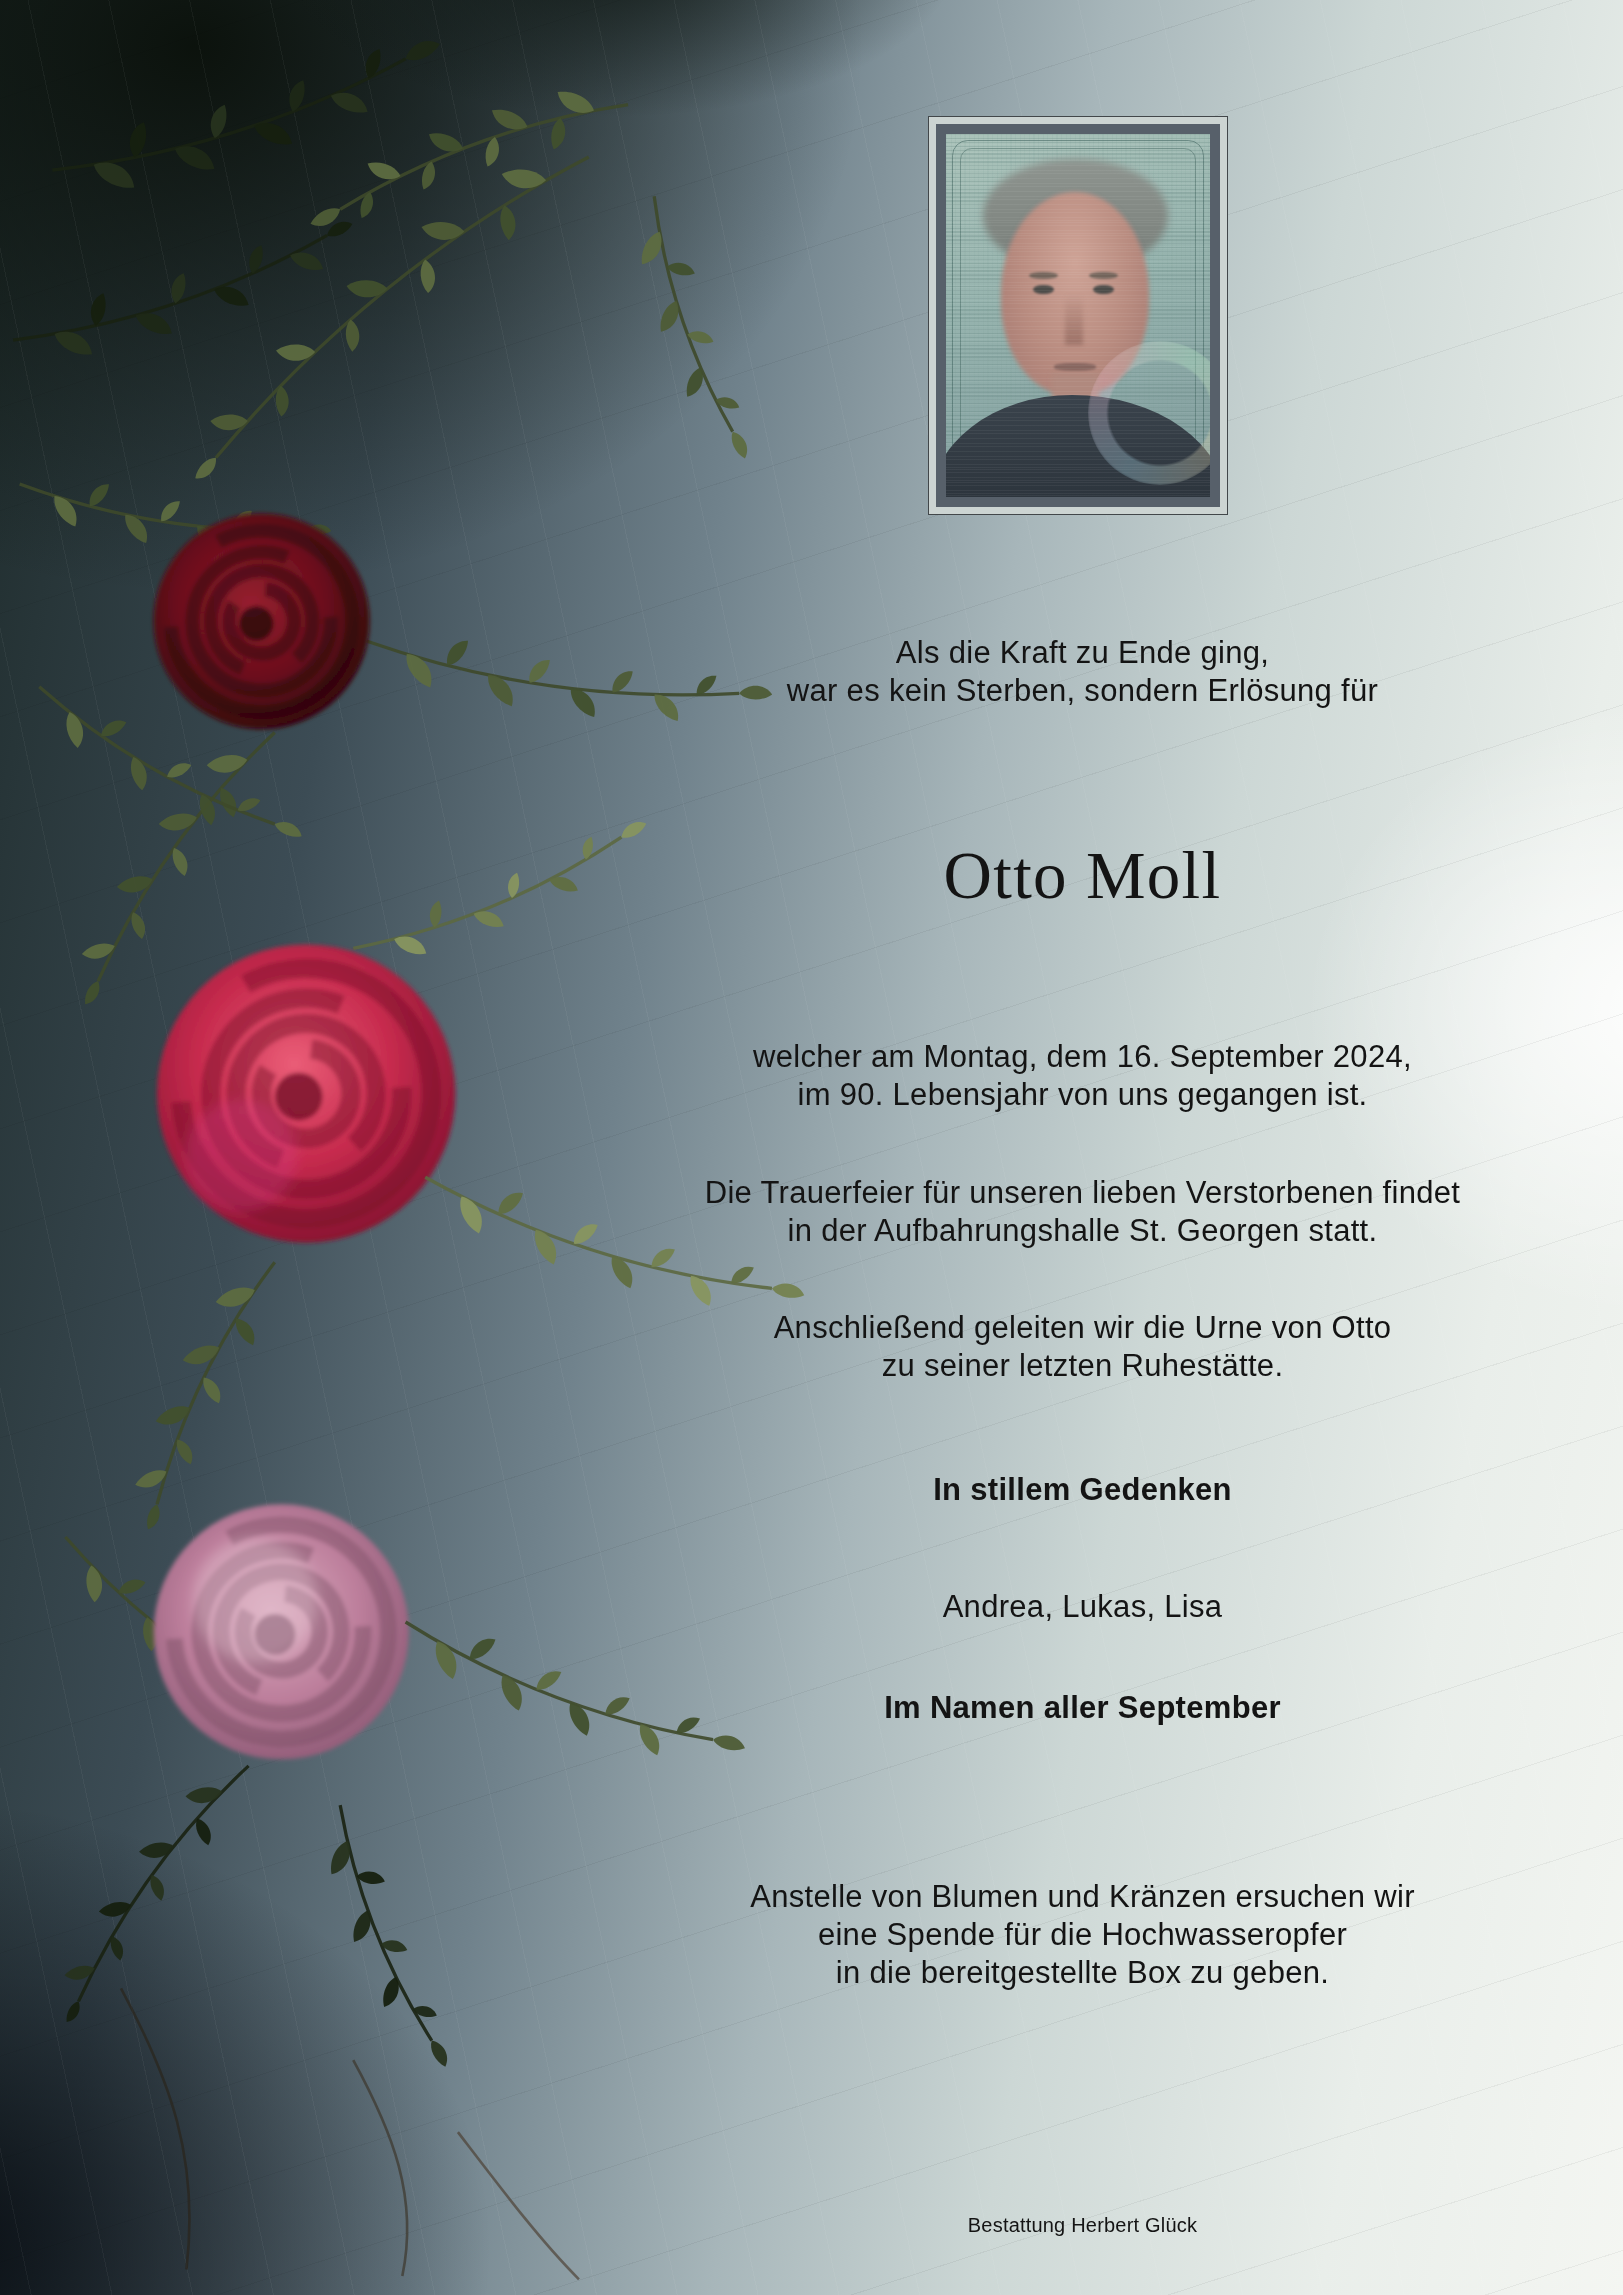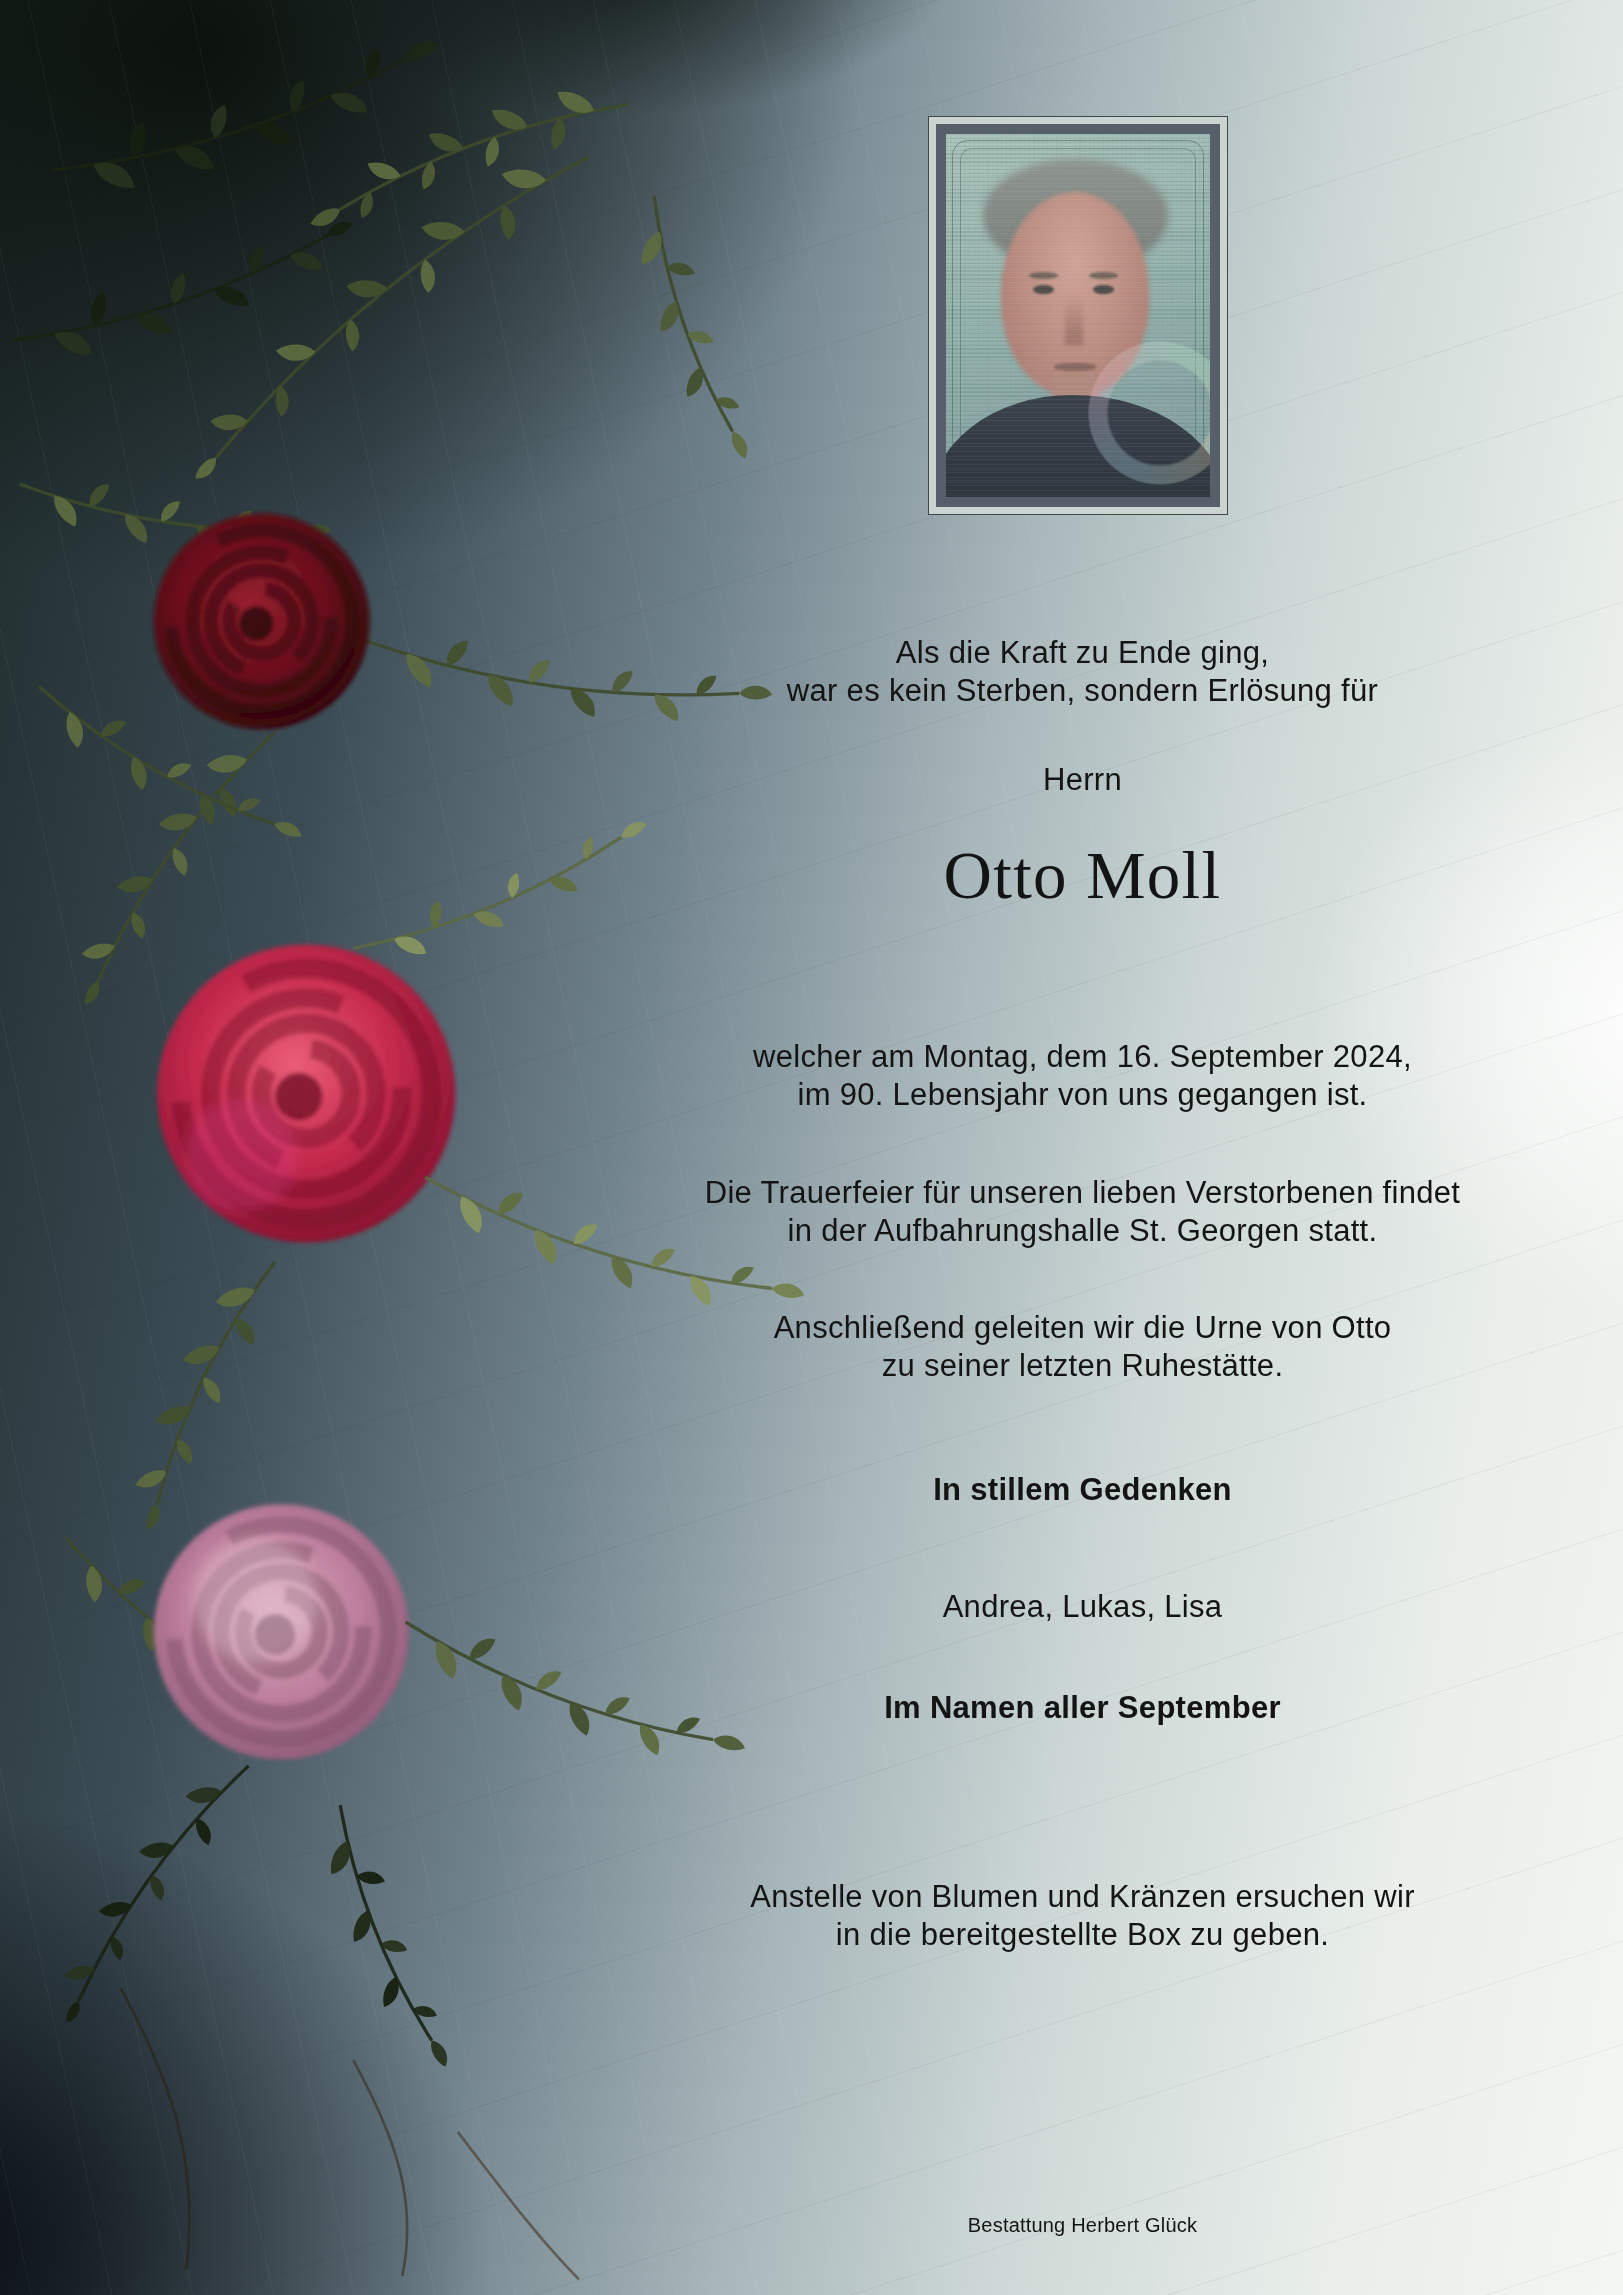--- a/index.html
+++ b/index.html
@@ -345,38 +345,38 @@
         <div class="scan"></div>
       </div>
     </div>
   </figure>
 
   <main class="text-col">
     <p class="tblock t-intro">
       <span class="line">Als die Kraft zu Ende ging,</span>
       <span class="line">war es kein Sterben, sondern Erlösung für</span>
     </p>
-    <p class="tblock t-herrn">Herrn</p>
     <h1 class="tblock t-name" style="margin:0;font-weight:400;">Otto Moll</h1>
     <p class="tblock t-death">
       <span class="line">welcher am Montag, dem 16. September 2024,</span>
       <span class="line">im 90. Lebensjahr von uns gegangen ist.</span>
     </p>
     <p class="tblock t-service">
       <span class="line">Die Trauerfeier für unseren lieben Verstorbenen findet</span>
       <span class="line">in der Aufbahrungshalle St. Georgen statt.</span>
     </p>
     <p class="tblock t-urn">
       <span class="line">Anschließend geleiten wir die Urne von Otto</span>
       <span class="line">zu seiner letzten Ruhestätte.</span>
     </p>
     <p class="tblock t-gedenken b">In stillem Gedenken</p>
     <p class="tblock t-names">Andrea, Lukas, Lisa</p>
     <p class="tblock t-verwandt b">Im Namen aller September</p>
     <p class="tblock t-donation">
       <span class="line">Anstelle von Blumen und Kränzen ersuchen wir</span>
+      <span class="line">eine Spende für die Hochwasseropfer</span>
       <span class="line">in die bereitgestellte Box zu geben.</span>
     </p>
     <footer class="tblock t-credit">Bestattung Herbert Glück</footer>
   </main>
 
 </div>
 
 
 </body></html>

